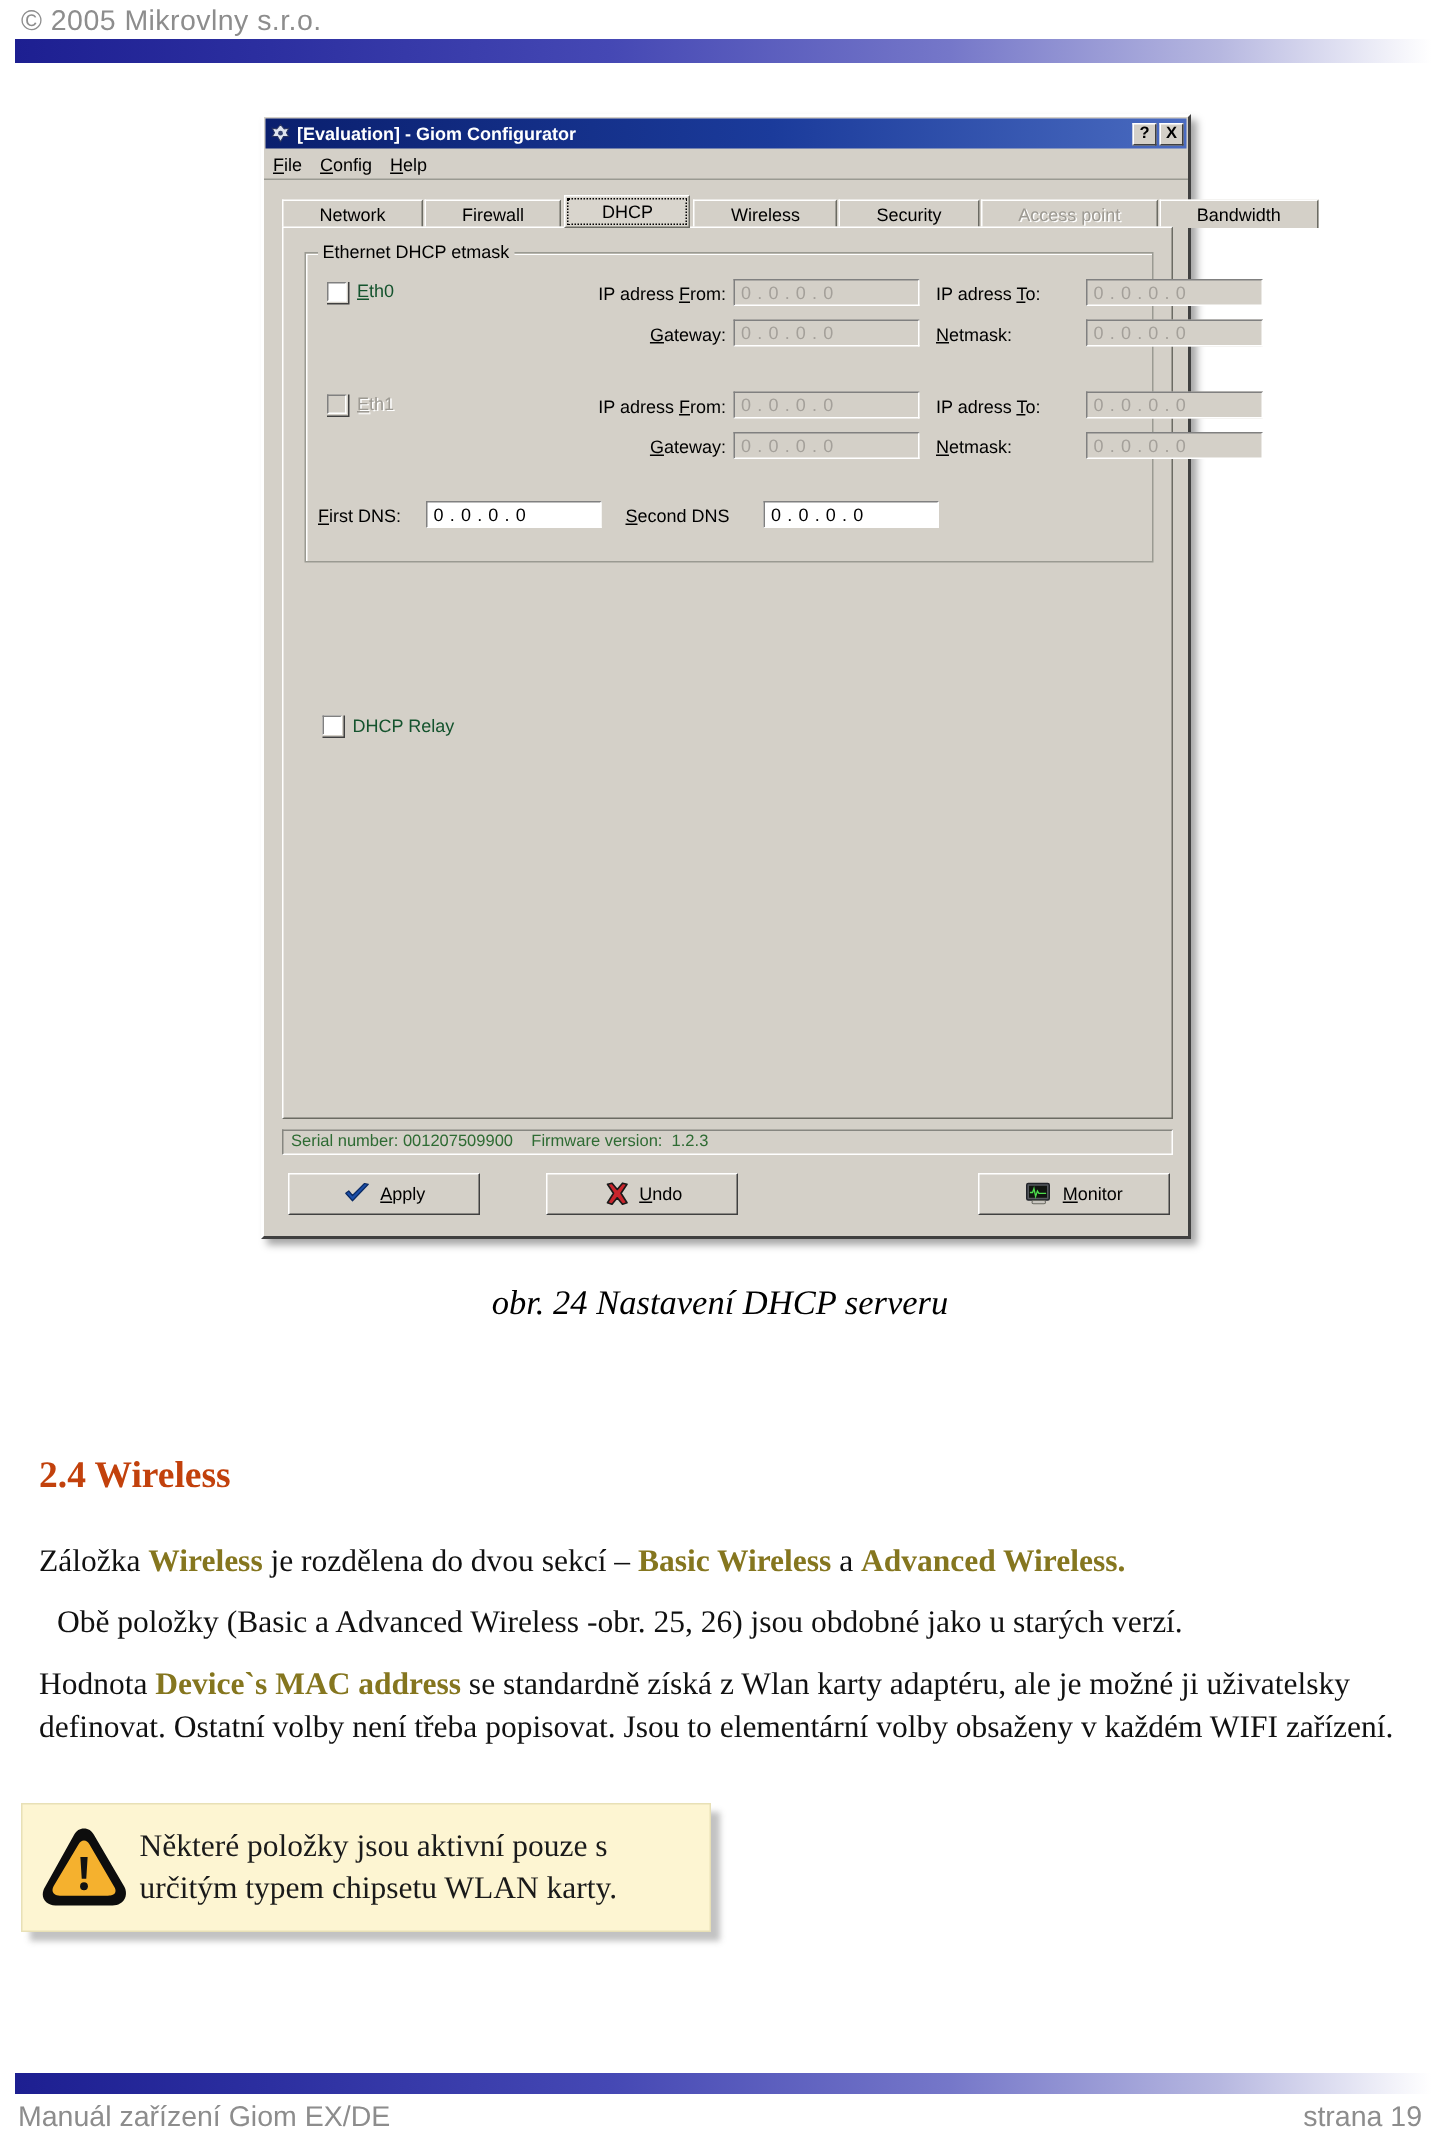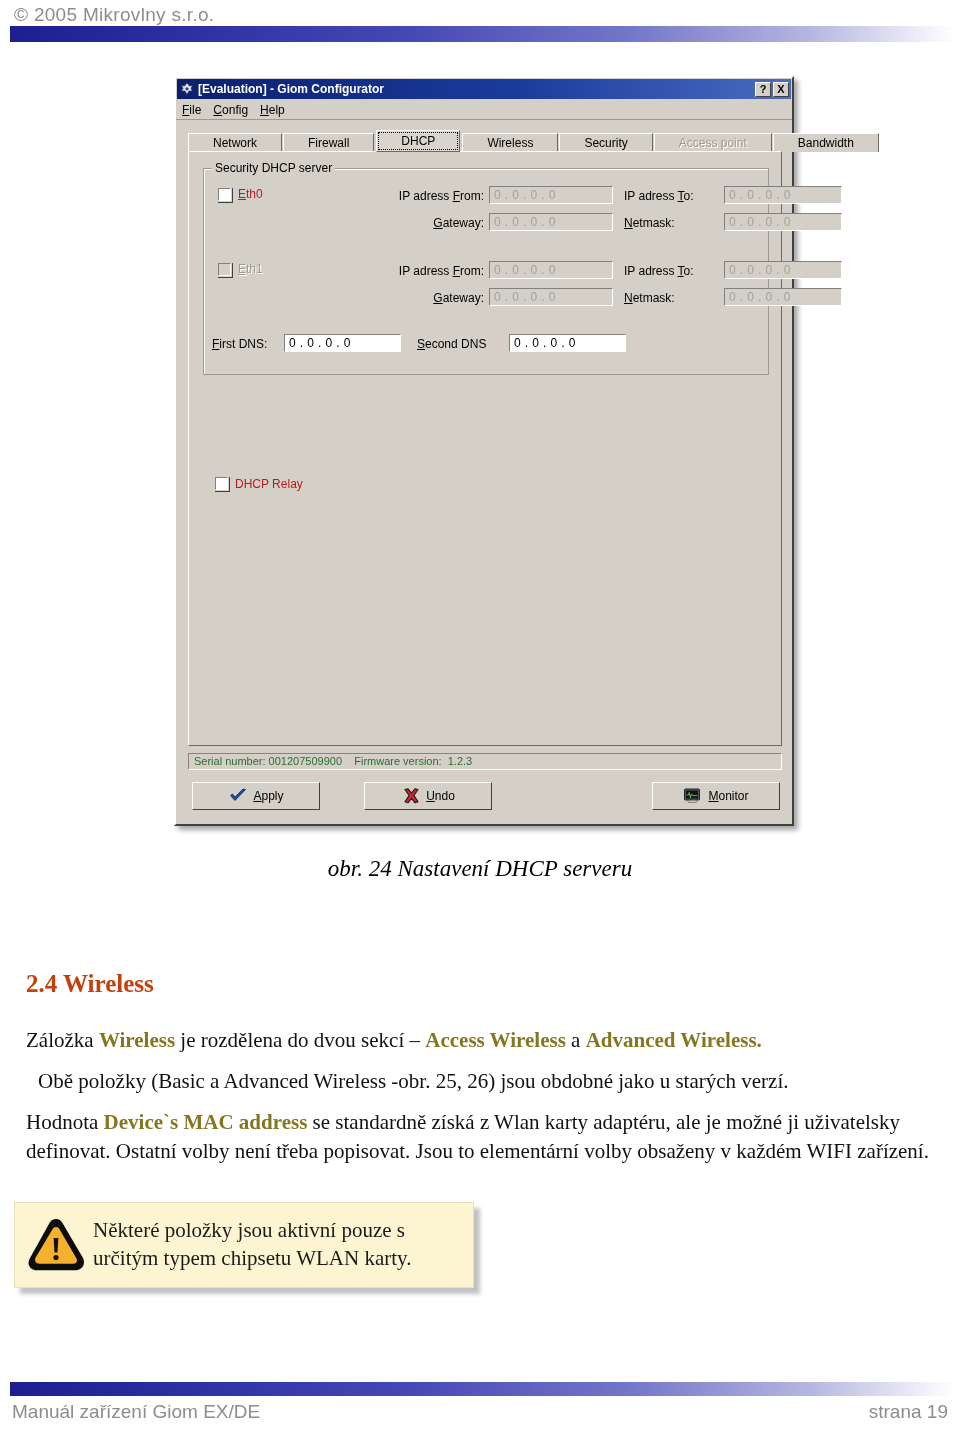--- a/index.html
+++ b/index.html
@@ -121,21 +121,21 @@
 
   .row { position: absolute; display: flex; align-items: center; }
   .chk {
     width: 13px; height: 13px; background: #fff;
     border-top: 1px solid #808080; border-left: 1px solid #808080;
     border-right: 1px solid #fff; border-bottom: 1px solid #fff;
     box-shadow: 0 0 0 1px #d4d0c8, 1px 1px 0 1px #404040;
     box-sizing: border-box; margin-right: 7px;
   }
   .chk.dis { background: #d4d0c8; }
-  .chk-label { font-size: 12px; color: #b91c1c; }
+  .chk-label { font-size: 12px; color: #14532d; }
   .chk-label.dis { color: #9d9a93; text-shadow: 1px 1px 0 #fff; }
   .chk-label u { text-decoration: underline; }
 
   .fld-label { font-size: 12px; color: #000; text-align: right; }
   .fld-label u { text-decoration: underline; }
 
   .ipbox {
     height: 18px; box-sizing: border-box;
     border-top: 1px solid #808080; border-left: 1px solid #808080;
     border-right: 1px solid #fff; border-bottom: 1px solid #fff;
@@ -244,21 +244,21 @@
         <div class="tab selected">DHCP</div>
         <div class="tab">Wireless</div>
         <div class="tab">Security</div>
         <div class="tab disabled">Access point</div>
         <div class="tab">Bandwidth</div>
       </div>
 
       <div class="tabpage">
 
         <div class="group">
-          <div class="group-title">Security DHCP server</div>
+          <div class="group-title">Ethernet DHCP etmask</div>
 
           <div class="row" style="left:14px; top:18px;">
             <div class="chk"></div>
             <div class="chk-label"><u>E</u>th0</div>
           </div>
           <div class="fld-label" style="position:absolute; left:170px; top:20px; width:110px;">IP adress <u>F</u>rom:</div>
           <div class="ipbox" style="position:absolute; left:285px; top:17px; width:124px;">0 . 0 . 0 . 0</div>
           <div class="fld-label" style="position:absolute; left:420px; top:20px; width:96px; text-align:left;">IP adress <u>T</u>o:</div>
           <div class="ipbox" style="position:absolute; left:520px; top:17px; width:118px;">0 . 0 . 0 . 0</div>
 
@@ -326,21 +326,21 @@
       </div>
 
     </div>
   </div>
 
   <div class="caption">obr. 24 Nastavení DHCP serveru</div>
 
   <div class="h2">2.4 Wireless</div>
 
   <div class="body">
-    <p style="margin:0 0 0 0;"><span>Záložka </span><span class="hl">Wireless</span><span>  je rozdělena do dvou sekcí – </span><span class="hl">Access Wireless</span><span> a </span><span class="hl">Advanced Wireless.</span></p>
+    <p style="margin:0 0 0 0;"><span>Záložka </span><span class="hl">Wireless</span><span>  je rozdělena do dvou sekcí – </span><span class="hl">Basic Wireless</span><span> a </span><span class="hl">Advanced Wireless.</span></p>
     <p style="margin:12px;">Obě položky (Basic a Advanced Wireless -obr. 25, 26) jsou obdobné jako u starých verzí.</p>
     <p style="margin:0;"><span>Hodnota </span><span class="hl">Device`s MAC address</span><span>  se standardně získá  z  Wlan karty adaptéru, ale je možné ji uživatelsky definovat. Ostatní volby není třeba popisovat. Jsou to elementární volby obsaženy v každém WIFI zařízení.</span></p>
   </div>
 
   <div class="callout">
     <div class="warn-ico">
       <svg width="66" height="62" viewBox="0 0 66 62">
         <path d="M33 5 C36 5 38 6.5 39.5 9 L60 44 C62 48 61 53 57 55 C55.5 56 54 56.3 52 56.3 L14 56.3 C9 56.3 5.5 53 5.5 49 C5.5 47.3 6 45.6 7 44 L26.5 9 C28 6.5 30 5 33 5 Z" fill="#0d0d0d"></path>
         <path d="M33 13 C34.5 13 35.6 13.8 36.5 15.3 L53.5 44.5 C54.6 46.6 54 48.7 51.8 49.4 C51 49.7 50.2 49.8 49 49.8 L17 49.8 C13.8 49.8 12 48.2 12 46 C12 45.1 12.3 44.2 12.8 43.3 L29.5 15.3 C30.4 13.8 31.5 13 33 13 Z" fill="#f5b12e"></path>
         <path d="M30.6 24 L35.4 24 L34.5 38.5 L31.5 38.5 Z" fill="#121212"></path>

